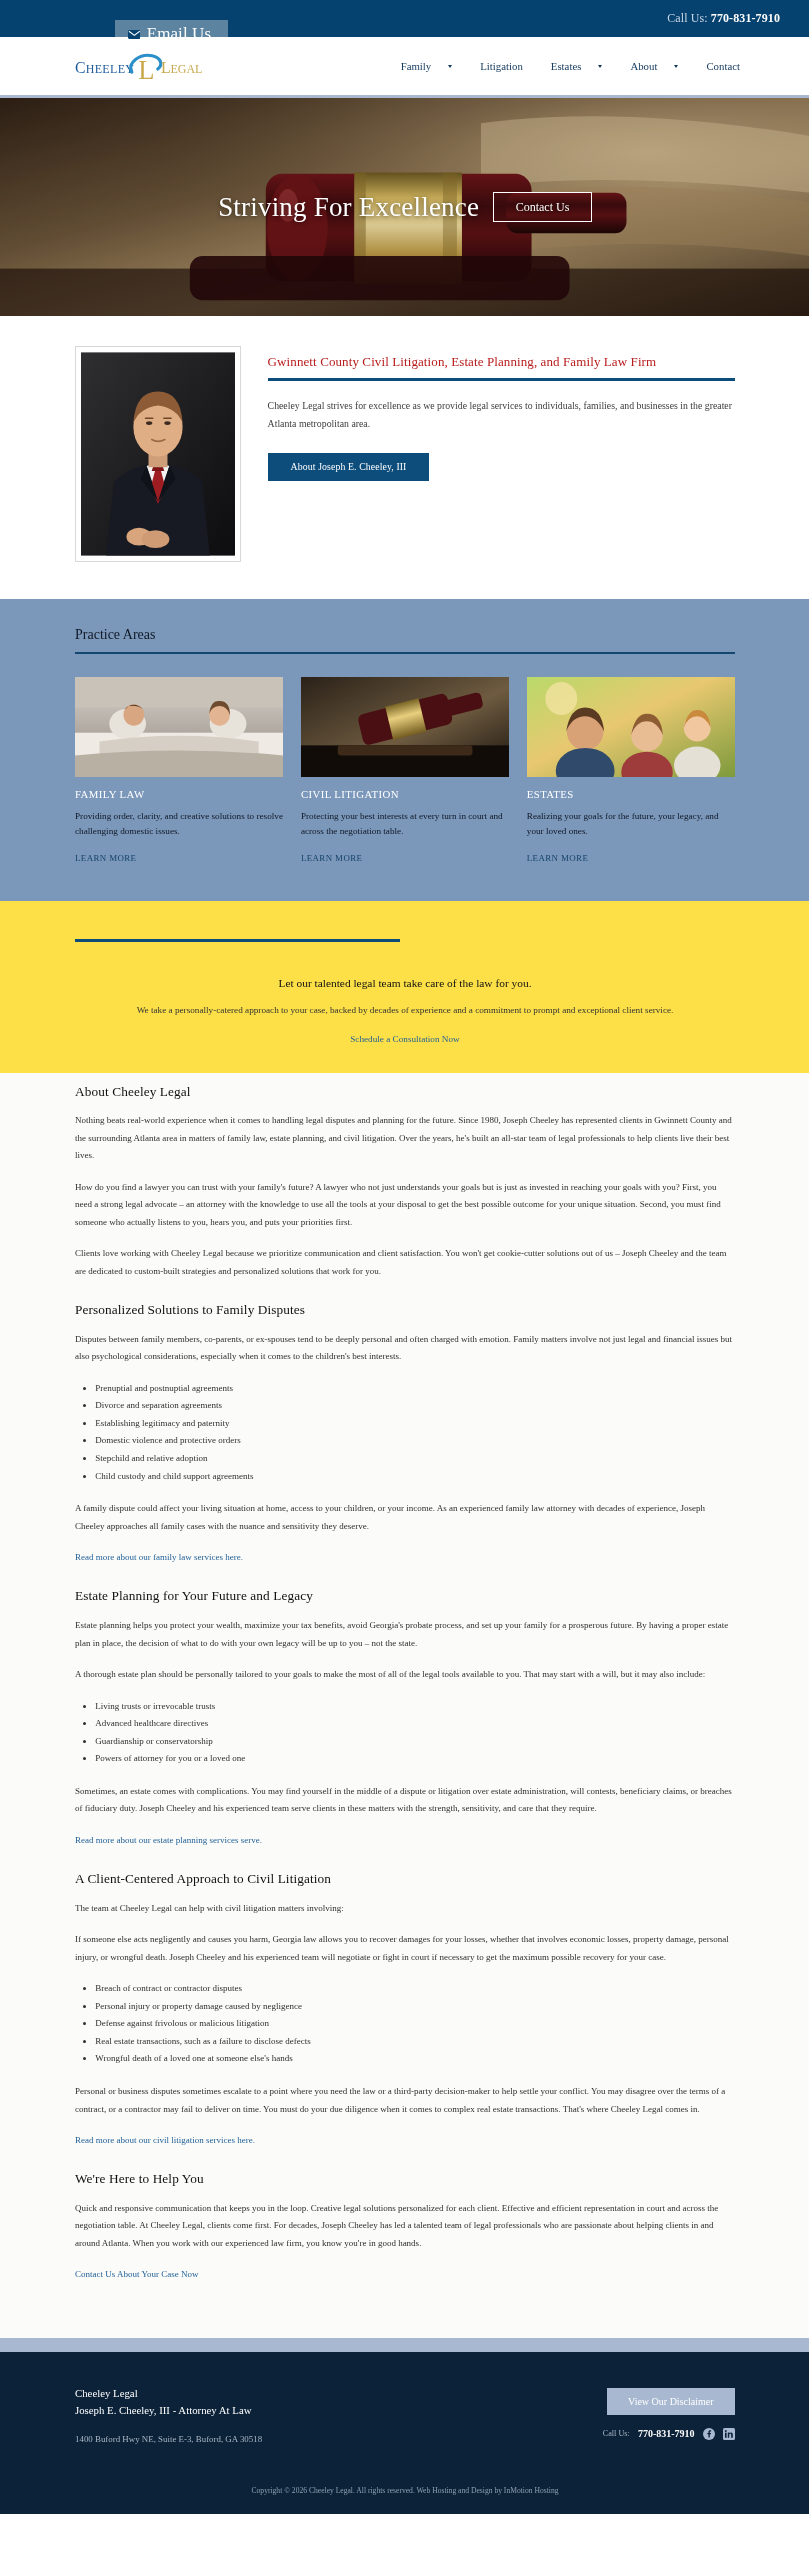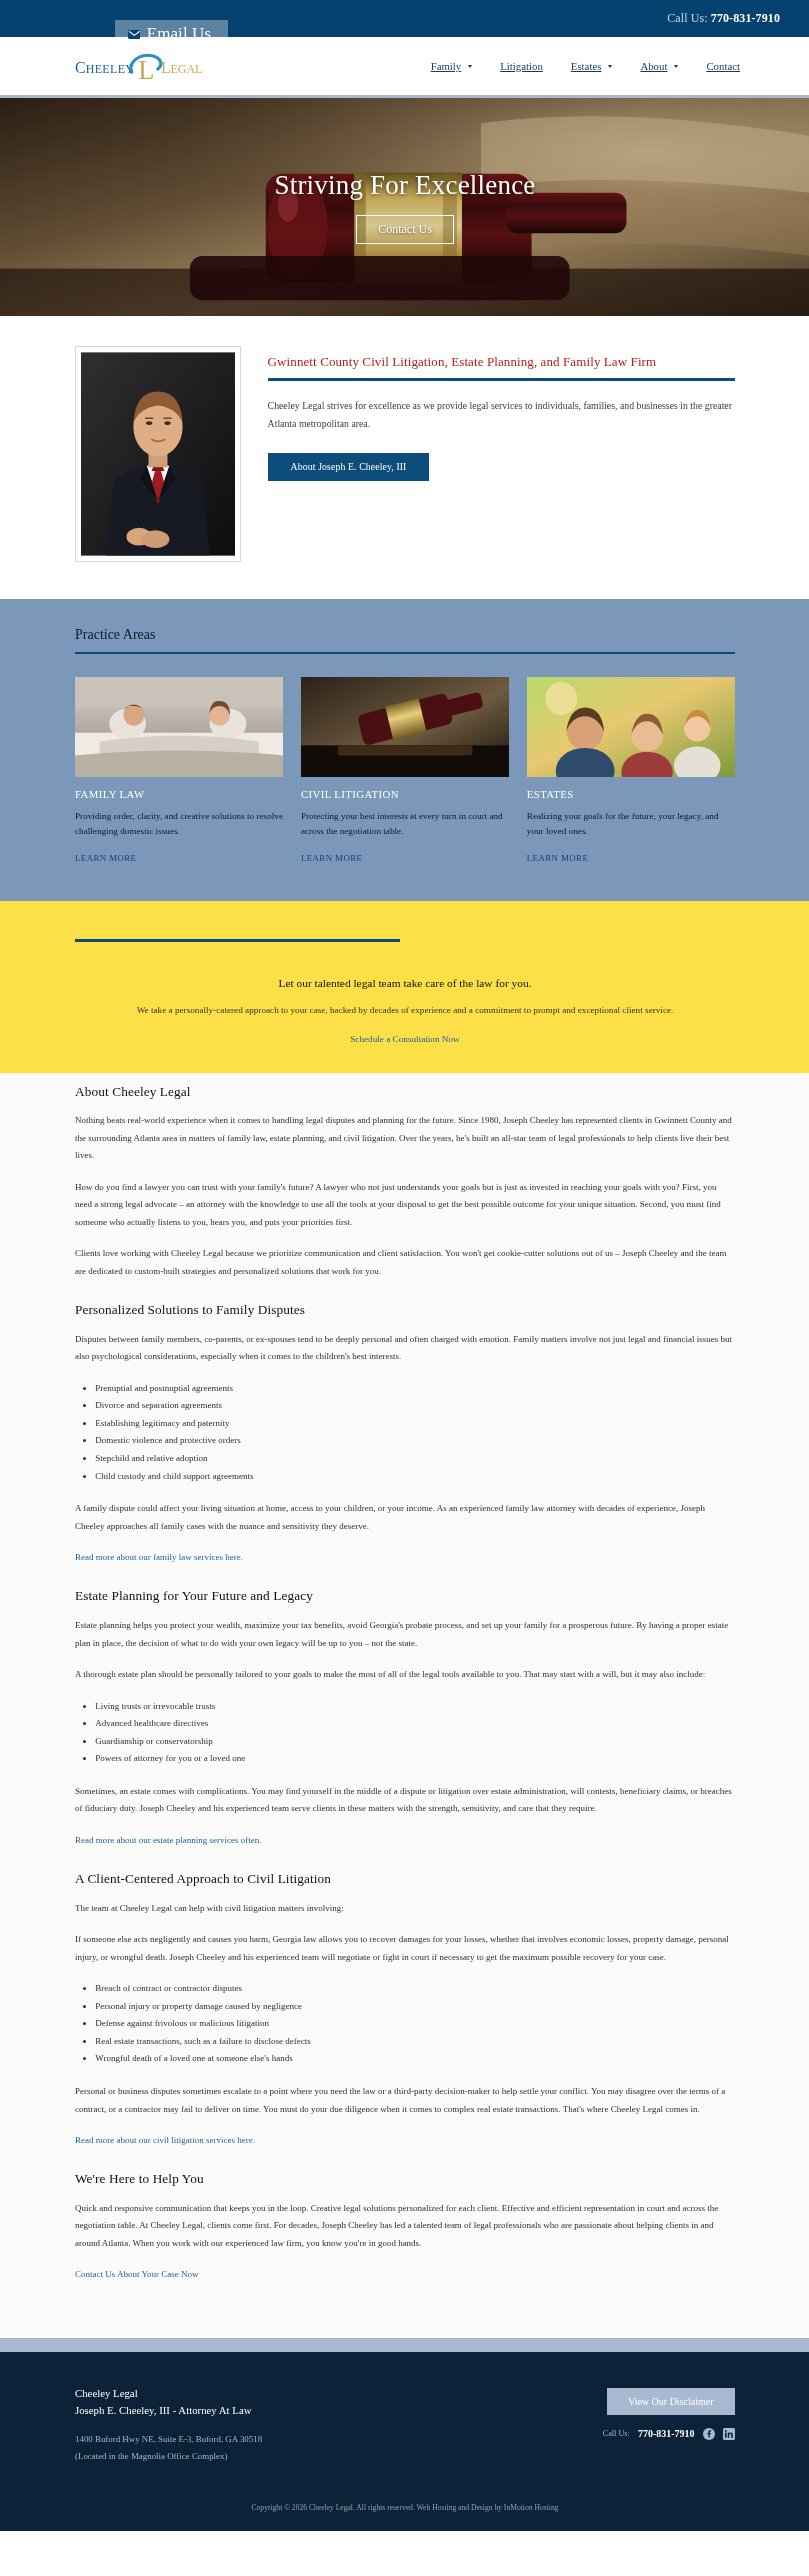--- a/index.html
+++ b/index.html
@@ -51,24 +51,23 @@
     border-bottom: 3.2px solid #a8b8d0;
   }
   .logo { display: flex; align-items: center; position: relative; height: 37px;}
   .logo svg { display:block; }
   .nav { margin-left: auto; display: flex; align-items: center; gap: 28px; }
   .nav-item {
     color: #143a5e;
     font-size: 10.8px;
     display: flex;
     align-items: center;
-    gap: 7px;
+    gap: 17px;
     cursor: pointer;
     white-space: nowrap;
-    text-decoration: underline;
   }
   .caret {
     width: 0; height: 0;
     border-left: 2.8px solid transparent;
     border-right: 2.8px solid transparent;
     border-top: 3.2px solid #143a5e;
     display: inline-block;
     margin-top: 1.3px;
   }
 
@@ -81,21 +80,21 @@
   }
   .hero-img { position: absolute; inset: 0; }
   .hero-overlay {
     position: absolute; inset: 0;
     background: rgba(25,15,10,0.12);
   }
   .hero-content {
     position: relative;
     height: 100%;
     display: flex;
-    flex-direction: column;
+    flex-direction: row;
     align-items: center;
     justify-content: center;
     gap: 14px;
   }
   .hero-title {
     color: #ffffff;
     font-size: 27px;
     font-weight: 400;
     text-shadow: 0 1.3px 4.4px rgba(0,0,0,0.55);
     letter-spacing: 0.2px;
@@ -546,21 +545,21 @@
   <h2>Estate Planning for Your Future and Legacy</h2>
   <p>Estate planning helps you protect your wealth, maximize your tax benefits, avoid Georgia's probate process, and set up your family for a prosperous future. By having a proper estate plan in place, the decision of what to do with your own legacy will be up to you – not the state.</p>
   <p>A thorough estate plan should be personally tailored to your goals to make the most of all of the legal tools available to you. That may start with a will, but it may also include:</p>
   <ul>
     <li>Living trusts or irrevocable trusts</li>
     <li>Advanced healthcare directives</li>
     <li>Guardianship or conservatorship</li>
     <li>Powers of attorney for you or a loved one</li>
   </ul>
   <p>Sometimes, an estate comes with complications. You may find yourself in the middle of a dispute or litigation over estate administration, will contests, beneficiary claims, or breaches of fiduciary duty. Joseph Cheeley and his experienced team serve clients in these matters with the strength, sensitivity, and care that they require.</p>
-  <p class="link-p"><span class="inline-link">Read more about our estate planning services often.</span></p>
+  <p class="link-p"><span class="inline-link">Read more about our estate planning services serve.</span></p>
 
   <h2>A Client-Centered Approach to Civil Litigation</h2>
   <p>The team at Cheeley Legal can help with civil litigation matters involving:</p>
   <p>If someone else acts negligently and causes you harm, Georgia law allows you to recover damages for your losses, whether that involves economic losses, property damage, personal injury, or wrongful death. Joseph Cheeley and his experienced team will negotiate or fight in court if necessary to get the maximum possible recovery for your case.</p>
   <ul>
     <li>Breach of contract or contractor disputes</li>
     <li>Personal injury or property damage caused by negligence</li>
     <li>Defense against frivolous or malicious litigation</li>
     <li>Real estate transactions, such as a failure to disclose defects</li>
     <li>Wrongful death of a loved one at someone else's hands</li>
@@ -576,21 +575,20 @@
 
 <div class="footer-sep"></div>
 <div class="footer">
   <div class="f-left">
     <div class="f-name">
       <div>Cheeley Legal</div>
       <div>Joseph E. Cheeley, III - Attorney At Law</div>
     </div>
     <div class="f-addr">
       <div>1400 Buford Hwy NE, Suite E-3, Buford, GA 30518</div>
-      <div>(Located in the Magnolia Office Complex)</div>
     </div>
   </div>
   <div class="f-right">
     <div class="disclaimer-btn">View Our Disclaimer</div>
     <div class="f-call">
       <span class="lbl">Call Us:</span>
       <span class="num">770-831-7910</span>
       <span class="soc">
         <svg width="12" height="12" viewBox="0 0 19 19">
             <circle cx="9.5" cy="9.5" r="9.5" fill="#a8b8d0"></circle>

